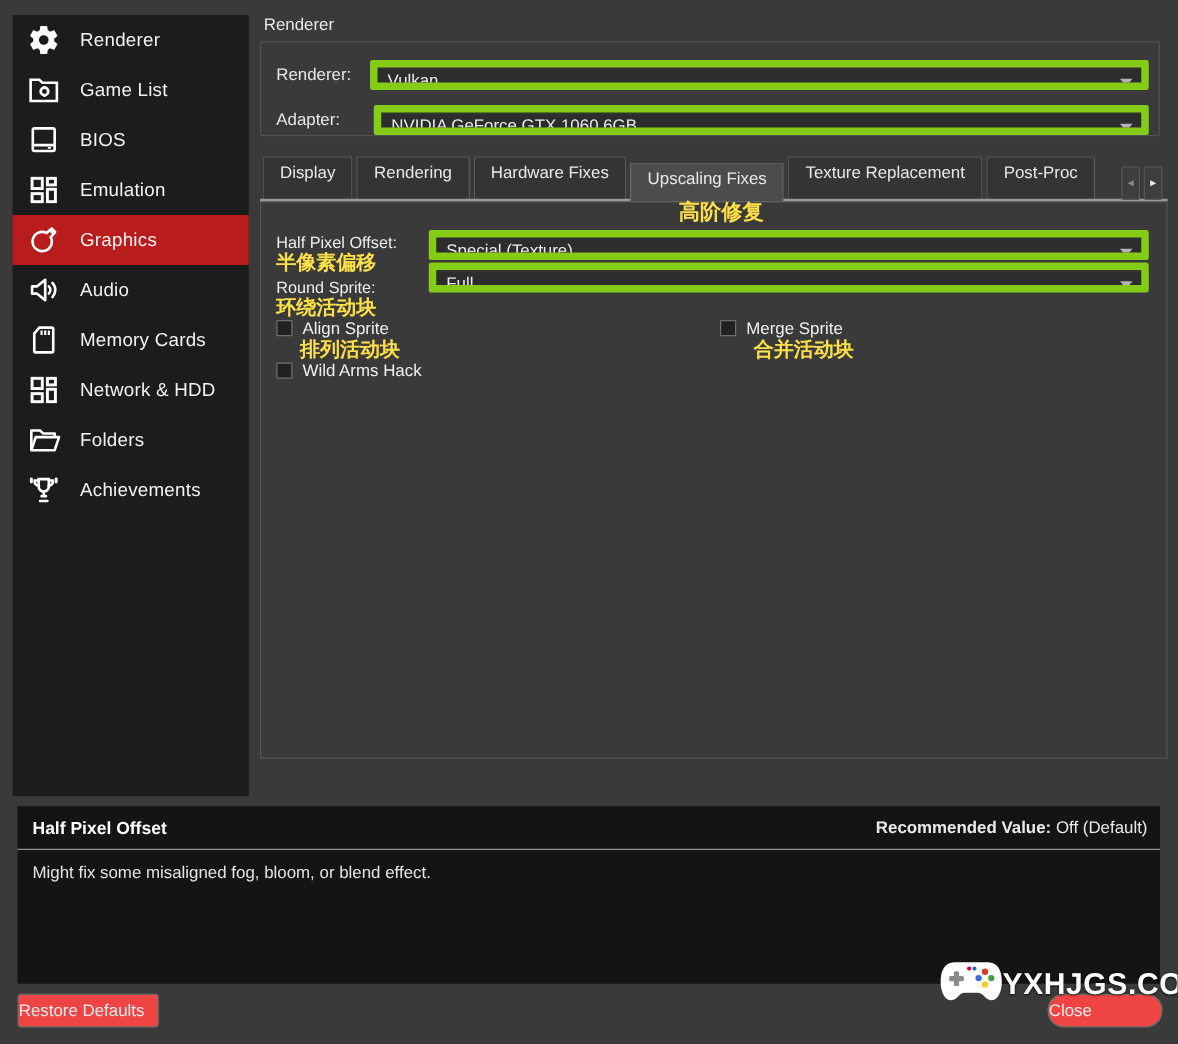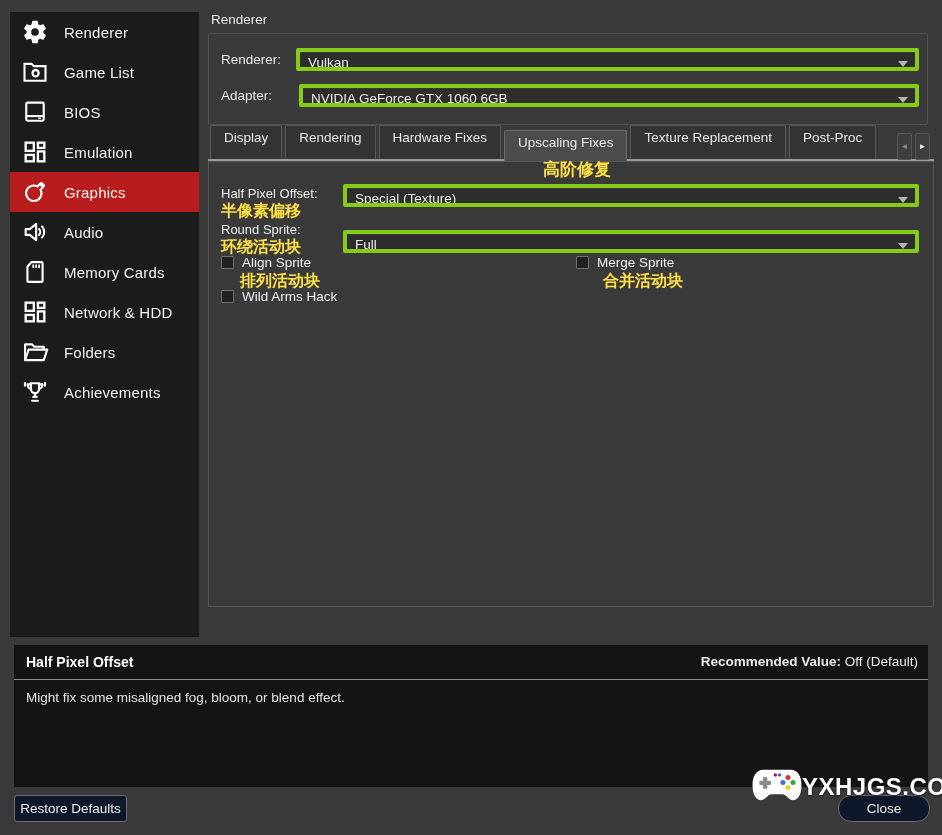--- a/index.html
+++ b/index.html
@@ -23,30 +23,30 @@
     padding-left: 9px; cursor: default;
   }
   .side-item.selected { background: #b91c1c; }
   .side-icon { width: 32px; height: 32px; display: flex; align-items: center; justify-content: center; flex: 0 0 32px; }
   .side-icon svg { width: 28px; height: 28px; }
   .side-label { font-size: 15px; color: #f2f2f2; letter-spacing: .2px; }
 
   
   .group-title { position: absolute; left: 211px; top: 12px; font-size: 13.5px; color: #e8e8e8; }
   .group-box {
-    position: absolute; left: 208px; top: 33px; width: 720px; height: 92px;
+    position: absolute; left: 208px; top: 33px; width: 720px; height: 76px;
     border: 1px solid #525252; border-radius: 2px;
   }
   .gb-label { position: absolute; font-size: 13.5px; color: #e8e8e8; }
   .gb-label.r1 { left: 12px; top: 18px; }
   .gb-label.r2 { left: 12px; top: 54px; }
 
   .dd {
     position: absolute; height: 23px; background: #2d2d2d;
-    border: 4px solid #84cc16; border-radius: 2px;
+    border: 6px solid #84cc16; border-radius: 2px;
     font-size: 13.5px; color: #ececec; line-height: 21px; padding: 0 22px 12px 8px;
     box-shadow: inset 0 1px 0 rgba(255,255,255,.05);
     white-space: nowrap; overflow: hidden; cursor: default;
   }
   .dd-arrow {
     position: absolute; right: 7px; top: 9px; width: 0; height: 0;
     border-left: 5px solid transparent; border-right: 5px solid transparent;
     border-top: 6px solid #b4b4b4;
   }
 
@@ -79,21 +79,21 @@
   
   .tab-pane {
     position: absolute; left: 208px; top: 161px; width: 726px; height: 446px;
     border: 1px solid #565656; background: #3a3a3a;
   }
   .field-label { position: absolute; font-size: 13px; color: #ededed; line-height: 15px; }
   .field-label .annotation { display: block; margin-top: 1px; }
   .fl-hpo { left: 12px; top: 24px; }
   .fl-rs  { left: 12px; top: 60px; }
   .dd-hpo { left: 134px; top: 22px; width: 576px; }
-  .dd-rs  { left: 134px; top: 68px; width: 576px; }
+  .dd-rs  { left: 134px; top: 48px; width: 576px; }
 
   .cb-row { position: absolute; display: flex; align-items: center; gap: 8px; font-size: 13.5px; color: #f0f0f0; cursor: default; }
   .checkbox {
     width: 13px; height: 13px; background: #222020; border: 1px solid #6f6f6f;
     border-radius: 1px; flex: 0 0 13px;
   }
   .cb-align { left: 12px;  top: 93px; }
   .cb-merge { left: 367px; top: 93px; }
   .cb-wild  { left: 12px;  top: 127px; }
   .ann-align { position: absolute; left: 31px;  top: 110px; }
@@ -105,22 +105,22 @@
     background: #151313;
   }
   .desc-title { position: absolute; left: 12px; top: 9px; font-size: 14px; font-weight: bold; color: #ffffff; }
   .desc-reco  { position: absolute; right: 10px; top: 9px; font-size: 13.5px; color: #e9e9e9; }
   .desc-reco b { font-weight: bold; }
   .desc-sep   { position: absolute; left: 0; right: 0; top: 34px; height: 1px; background: #8f8f8f; }
   .desc-body  { position: absolute; left: 12px; top: 45px; font-size: 13.5px; color: #e4e4e4; }
 
   
   .btn {
-    position: absolute; background: #0f172a; border: 1px solid #6e6e6e; border-radius: 3px;
-    color: #ededed; font-size: 13.5px; font-family: inherit; text-align: center; cursor: default;
+    position: absolute; background: #ef4444; border: 1px solid #6e6e6e; border-radius: 3px;
+    color: #ededed; font-size: 13.5px; font-family: inherit; text-align: left; cursor: default;
   }
   .btn-restore { left: 14px; top: 795px; width: 113px; height: 27px; }
   .btn-close   { left: 838px; top: 795px; width: 92px; height: 27px; border-radius: 13px; }
 
   
   .watermark {
     position: absolute; left: 750px; top: 762px; z-index: 10;
     display: flex; align-items: center; pointer-events: none;
   }
   .wm-text {

